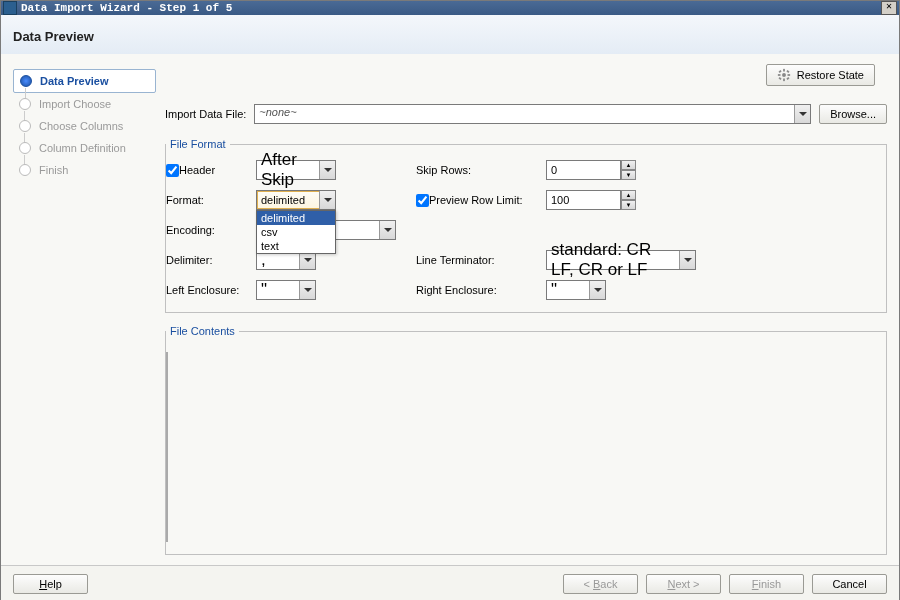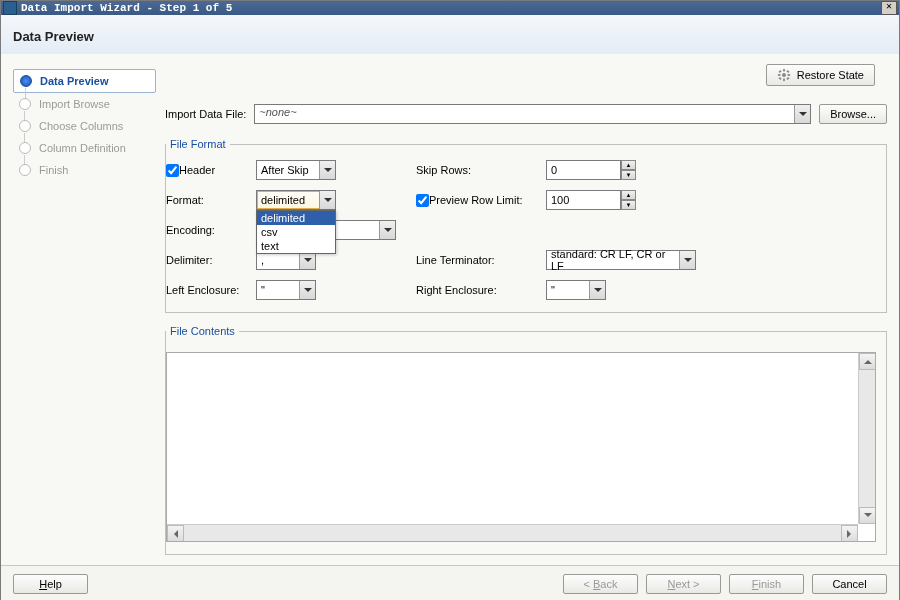--- a/index.html
+++ b/index.html
@@ -38,21 +38,21 @@
 .file-input { flex: 1; height: 20px; border: 1px solid #7a7a7a; background: #fff; padding: 1px 18px 4px 4px; font-size: 11px; font-style: italic; color: #555; position:relative; }
 .combo-arrow { position:absolute; right:0; top:0; width:16px; height:18px; border-left:1px solid #999; background:linear-gradient(#f0f0f0,#d8d8d8); display:flex; align-items:center; justify-content:center; }
 .combo-arrow::after { content:""; border:4px solid transparent; border-top-color:#333; margin-top:3px; }
 
 fieldset { border: 1px solid #c0c0c0; margin-top: 14px; padding: 10px 10px 12px 0; }
 legend { color: #1a4fa0; font-size: 11px; padding: 0 4px; }
 
 .ff-grid { display: grid; grid-template-columns: 80px 150px 120px 160px; row-gap: 10px; column-gap: 10px; align-items:center; }
 .chk { display:flex; align-items:center; }
 .chk input { width:13px; height:13px; }
-.select { position:relative; height: 20px; border:1px solid #7a7a7a; background:#fff; padding:1px 18px 1px 4px; font-size:11px; min-width:60px; display:flex; align-items:center; }
+.select { position:relative; height: 20px; border:1px solid #7a7a7a; background:#fff; padding:1px 18px 1px 4px; font-size:17px; min-width:60px; display:flex; align-items:center; }
 .select.narrow { width:55px; }
 .spin { display:flex; }
 .spin input { width: 75px; height:20px; border:1px solid #7a7a7a; padding:1px 4px; font-size:11px; }
 .spin-btns { display:flex; flex-direction:column; }
 .spin-btns button { width:15px; height:10px; border:1px solid #888; background:linear-gradient(#f0f0f0,#d8d8d8); font-size:6px; line-height:4px; padding:0; cursor:pointer; }
 
 .format-select-wrapper { position:relative; width:80px;}
 .format-select { height:20px; border:1px solid #777; background:linear-gradient(#fefdf7,#fdf5e0); padding:1px 18px 1px 4px; font-size:11px; display:flex; align-items:center; position:relative; box-shadow: 0 0 0 1px #e0b050 inset; }
 .dropdown-open { position:absolute; top:20px; left:0; width:80px; border:1px solid #666; background:#fff; z-index:10; box-shadow:1px 1px 3px rgba(0,0,0,.2);}
 .dropdown-open div { padding:1px 4px; cursor:pointer; font-size:11px; }
@@ -91,21 +91,21 @@
   </div>
 
   <div class="body-area">
 
     <div class="sidebar">
       <ul class="step-list">
         <li class="step-item active">
             <span>Data Preview</span>
           </li>
         <li class="step-item">
-            <span>Import Browse</span>
+            <span>Import Choose</span>
           </li>
         <li class="step-item">
             <span>Choose Columns</span>
           </li>
         <li class="step-item">
             <span>Column Definition</span>
           </li>
         <li class="step-item">
             <span>Finish</span>
           </li>
@@ -214,21 +214,21 @@
           </div>
           <label>Right Enclosure:</label>
           <div class="select narrow">
             <span>"</span>
             <span class="combo-arrow"></span>
           </div>
 
         </div>
       </fieldset>
 
-      <fieldset style="margin-top:12px; flex:1; display:flex; flex-direction:column;">
+      <fieldset style="margin-top:12px; flex:1; display:flex; flex-direction:row;">
         <legend>File Contents</legend>
         <div class="file-contents">
           <div class="scroll-v">
             <div class="scroll-btn u" style="position:absolute;top:0"></div>
             <div class="scroll-btn d" style="position:absolute;bottom:0"></div>
           </div>
           <div class="scroll-h">
             <div class="scroll-btn l"></div>
             <div class="scroll-btn r"></div>
           </div>

